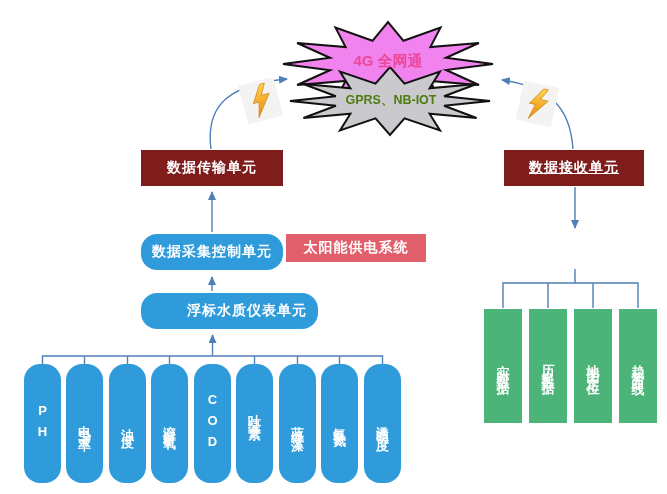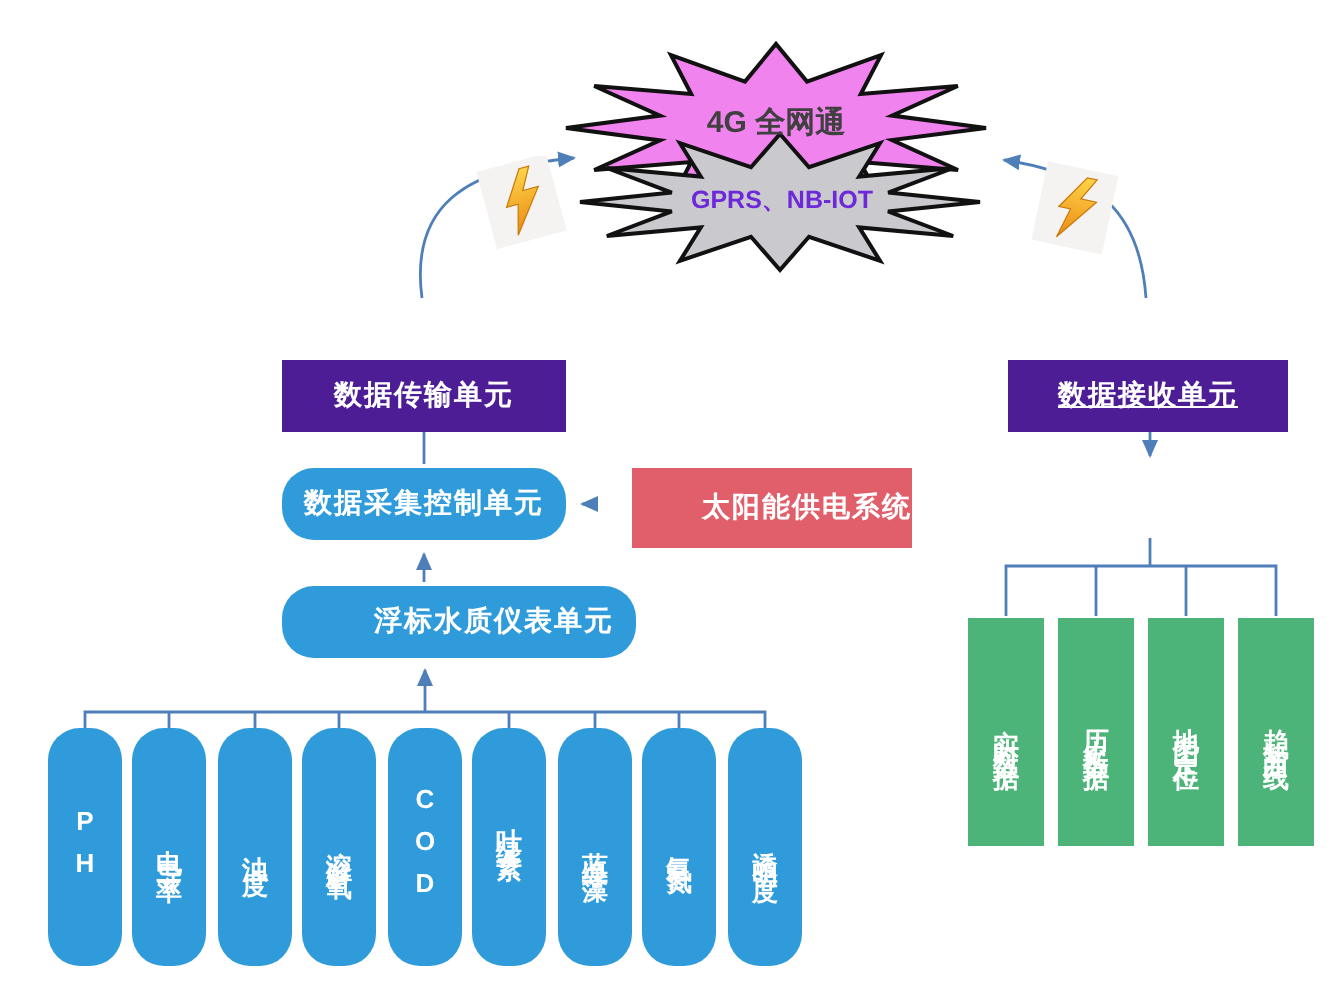--- a/index.html
+++ b/index.html
@@ -4,28 +4,28 @@
 <style>
   html,body{margin:0;padding:0;background:#ffffff;}
   .canvas{
     position:relative;width:667px;height:494px;background:#ffffff;overflow:hidden;
     font-family:"Liberation Sans","DejaVu Sans",sans-serif;
   }
   svg.layer{position:absolute;left:0;top:0;z-index:1;}
   .burst-wrap{position:absolute;left:278px;top:16px;width:230px;height:124px;z-index:2;}
   .burst-wrap svg{position:absolute;left:0;top:0;}
   .burst-label{position:absolute;z-index:3;text-align:center;font-weight:bold;white-space:nowrap;}
-  .burst-label-primary{left:318px;top:52px;width:140px;font-size:15px;color:#404040;}
-  .burst-label-secondary{left:320px;top:92px;width:142px;font-size:12.5px;color:#6d28d9;}
+  .burst-label-primary{left:318px;top:52px;width:140px;font-size:15px;color:#ec4899;}
+  .burst-label-secondary{left:320px;top:92px;width:142px;font-size:12.5px;color:#4d7c0f;}
   .bolt{position:absolute;z-index:4;}
   .node{
     position:absolute;z-index:2;display:flex;align-items:center;justify-content:center;
     color:#ffffff;font-weight:bold;font-size:14px;letter-spacing:1px;white-space:nowrap;
   }
-  .teal{background:#4c1d95;margin-top:30px;}
+  .teal{background:#7f1d1d;}
   .blue{background:#2F9BDA;border-radius:16px;}
   .red{background:#E15F6B;}
   .green{background:#4CB478;}
   .vnode{
     position:absolute;z-index:2;display:flex;align-items:center;justify-content:center;
   }
   .vnode span{
     writing-mode:vertical-rl;text-orientation:upright;
     color:#ffffff;font-weight:bold;font-size:13px;letter-spacing:6px;line-height:1;
   }
@@ -106,21 +106,21 @@
       <polygon points="14,0 3,17 9,17 5,32 21,11 13,11 19,0" fill="url(#boltg)" stroke="#C97908" stroke-width="0.6"></polygon>
     </g>
   </svg>
 
   <div class="node teal" style="left:141px;top:150px;width:142px;height:36px;">
     <span>数据传输单元</span>
   </div>
   <div class="node blue" style="left:141px;top:234px;width:142px;height:36px;">
     <span>数据采集控制单元</span>
   </div>
-  <div class="node red" style="left:316px;top:234px;width:140px;height:40px;justify-content:flex-end;">
+  <div class="node red" style="left:286px;top:234px;width:140px;height:28px;">
     <span>太阳能供电系统</span>
   </div>
   <div class="node blue" style="left:141px;top:293px;width:142px;height:36px;padding-left:35px;">
     <span>浮标水质仪表单元</span>
   </div>
 
   <div class="node teal" style="left:504px;top:150px;width:140px;height:36px;text-decoration:underline;">
     <span>数据接收单元</span>
   </div>
 

